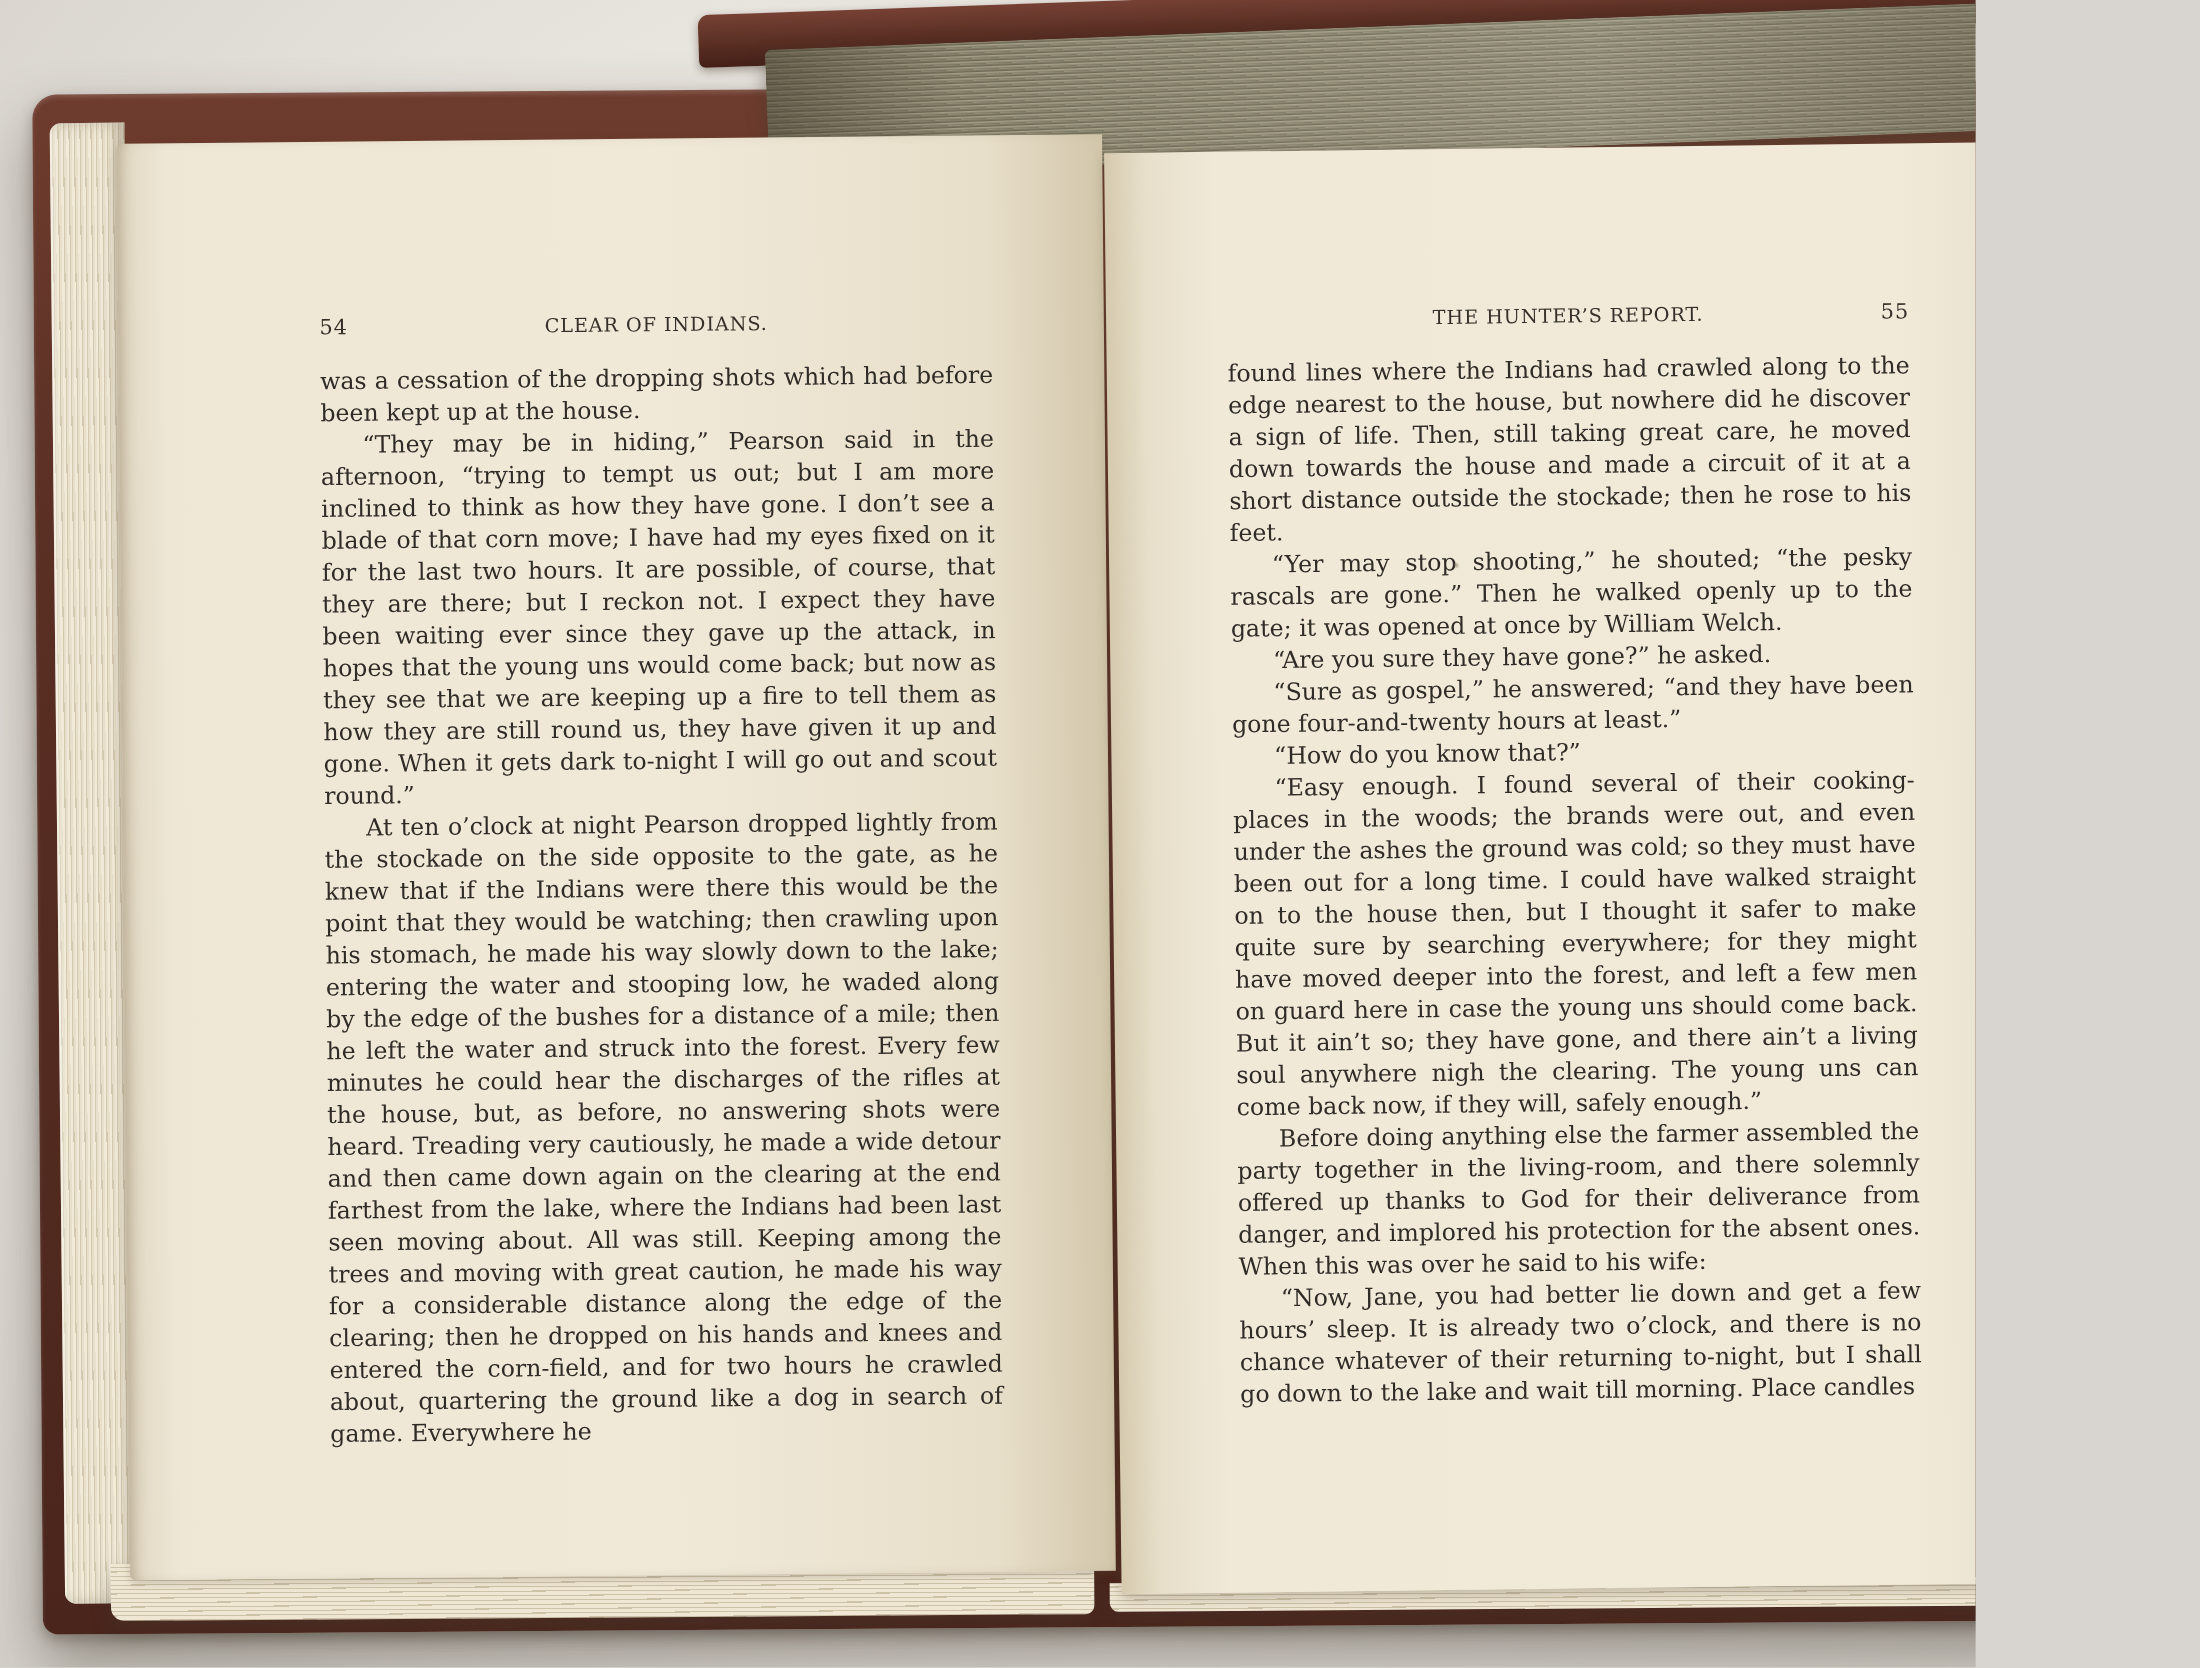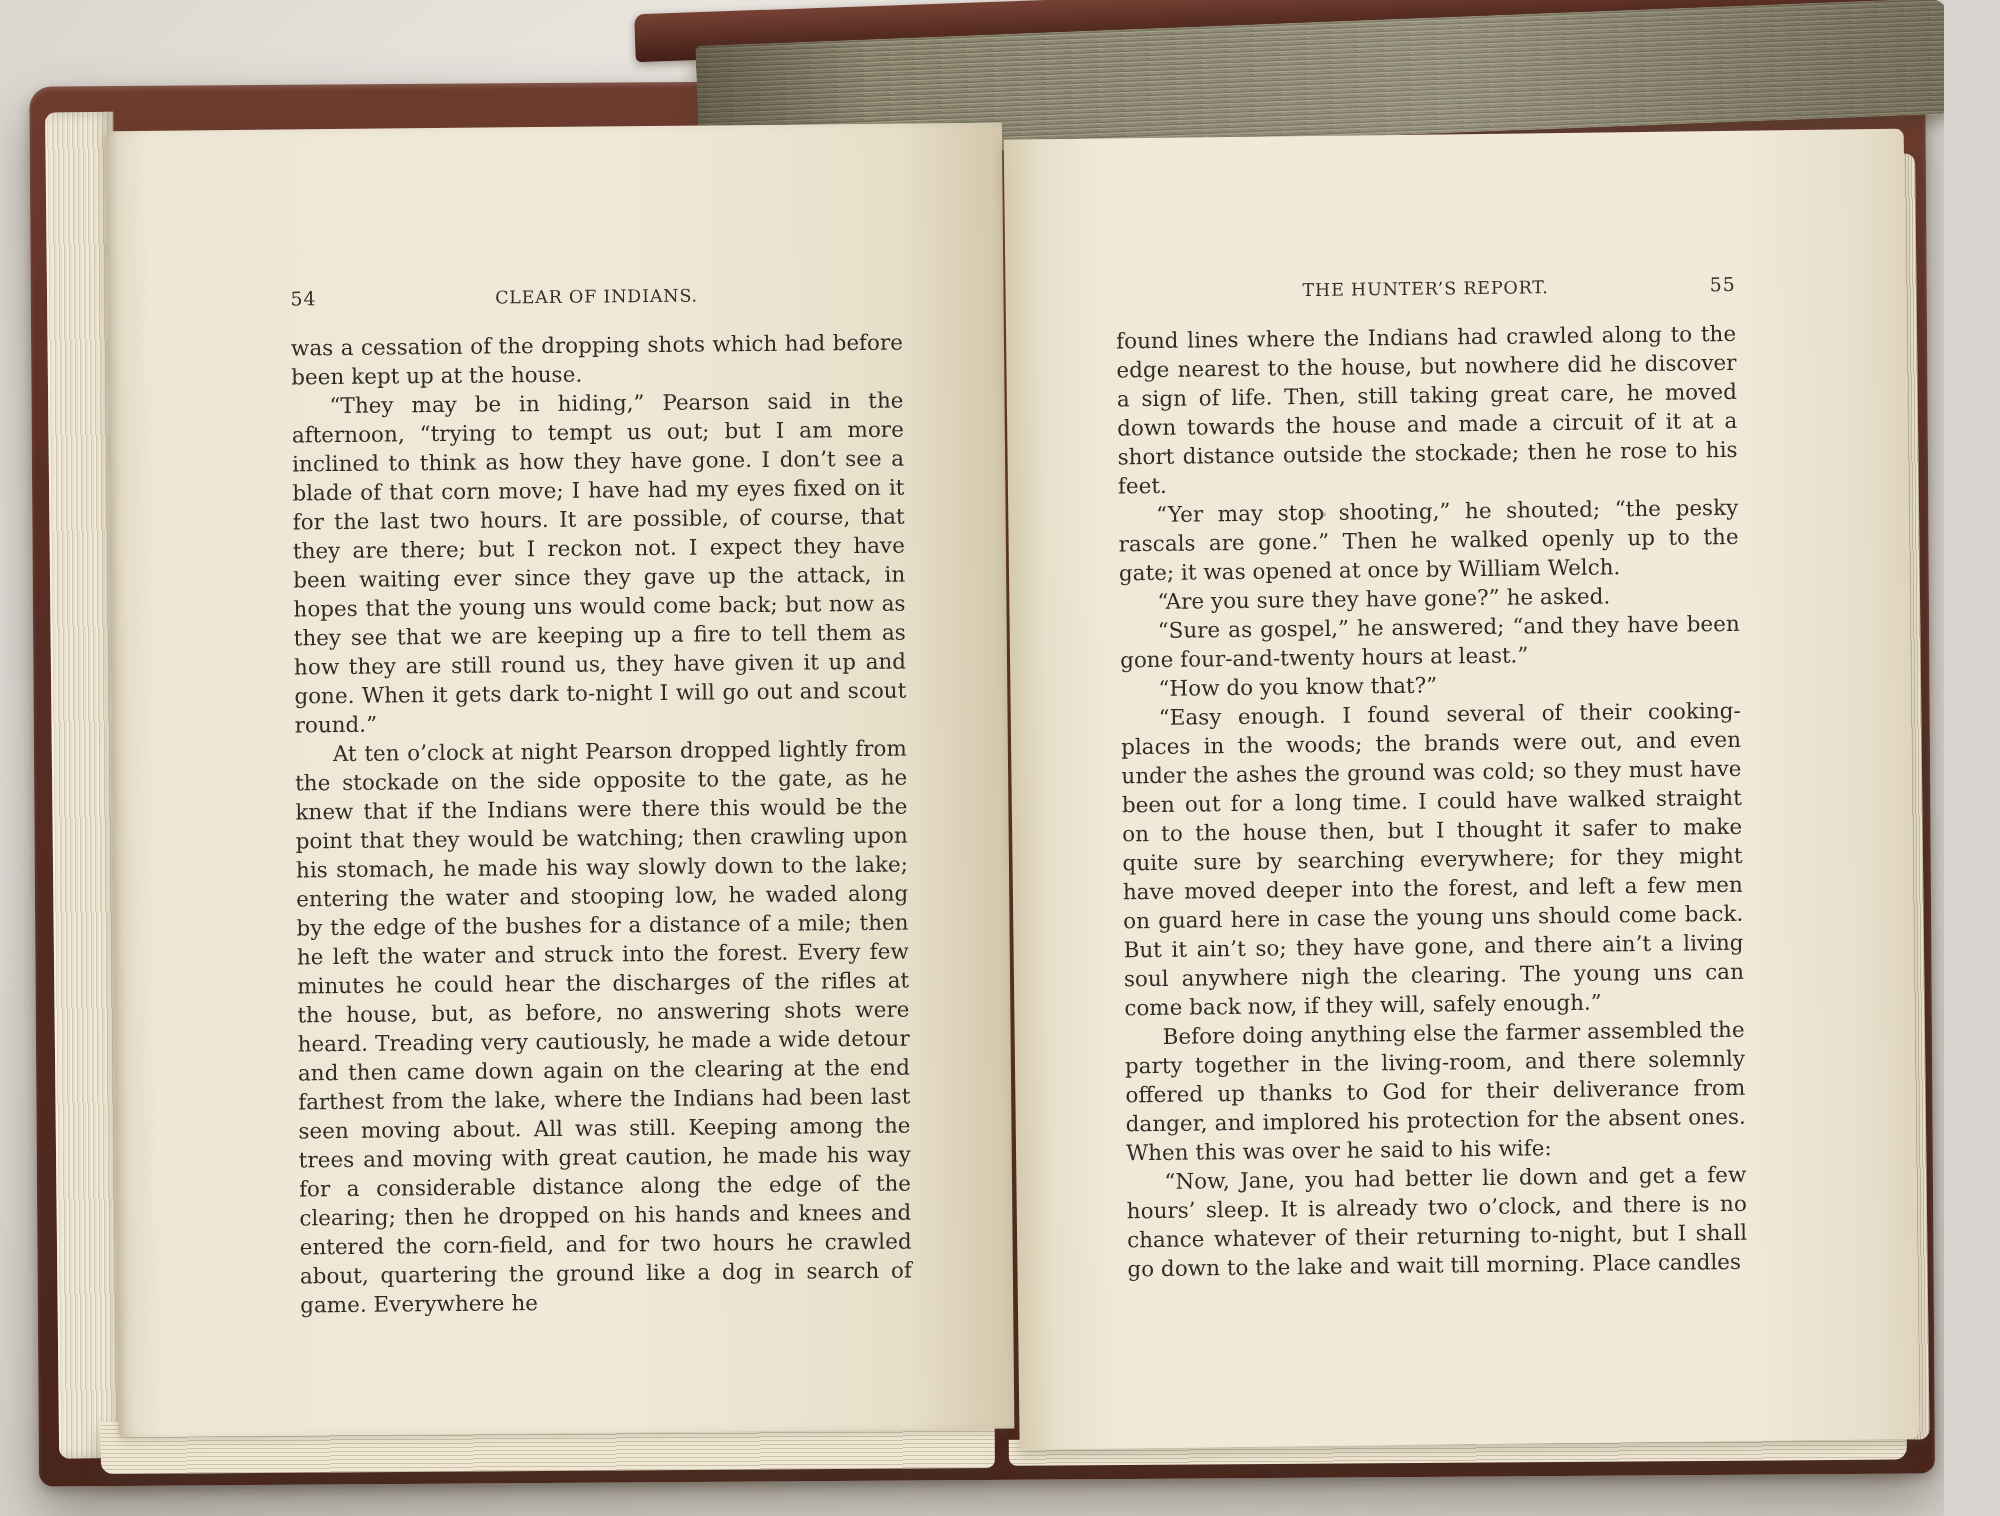--- a/index.html
+++ b/index.html
@@ -1,18 +1,18 @@
 <!DOCTYPE html>
 <html><head>
 <meta charset="utf-8">
 <style>
   html, body { margin: 0; padding: 0; background: #d8d4cf; }
   .scene {
     position: relative;
-    width: 1944px;
+    width: 1796px;
     height: 1516px;
     overflow: hidden;
     background: radial-gradient(ellipse at 50% 42%, #f0ede9 0%, #e7e3dd 55%, #d5d1ca 100%);
     font-family: "DejaVu Serif", "Liberation Serif", serif;
   }
   .book { position: absolute; inset: 0; transform: rotate(-0.4deg); }
 
   
   .cover {
     position: absolute;

